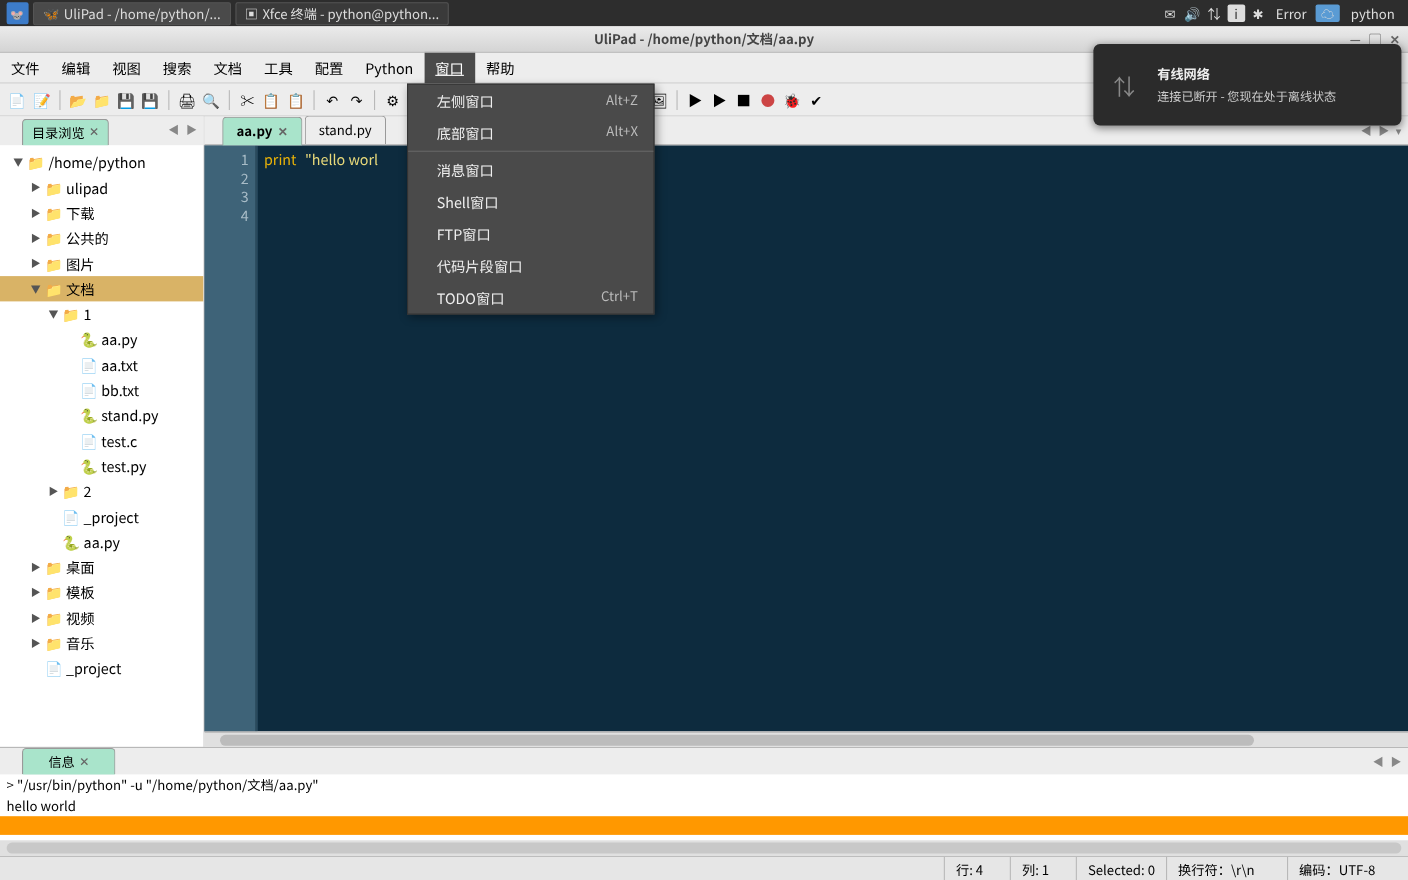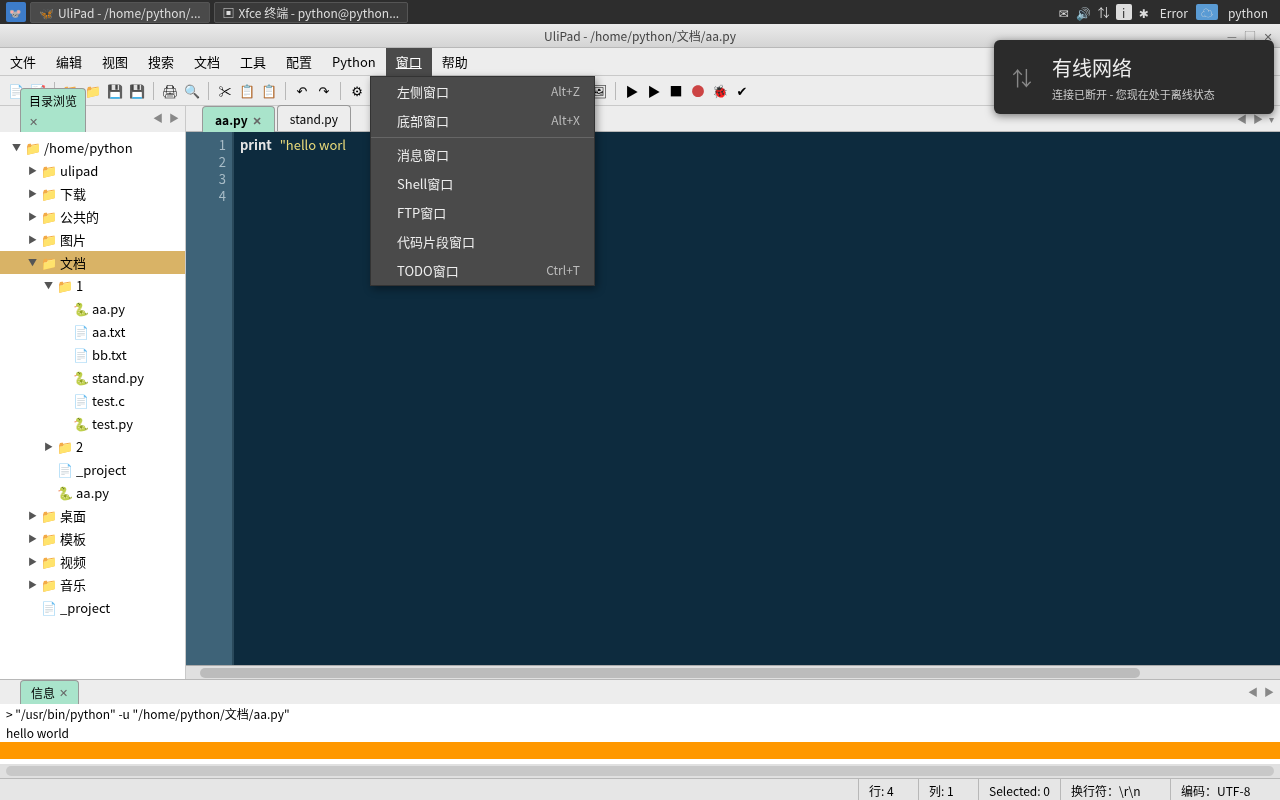--- a/index.html
+++ b/index.html
@@ -8,41 +8,41 @@
 
 .sys-panel { height: 24px; background: #2d2d2d; color: #ddd; display: flex; align-items: center; font-size: 12px; padding: 0 6px; justify-content: space-between; }
 .sys-panel .left, .sys-panel .right { display: flex; align-items: center; gap: 4px; }
 .task-btn { background: #3a3a3a; border: 1px solid #555; padding: 1px 8px; border-radius: 2px; display: flex; align-items: center; gap: 4px; cursor: pointer; }
 .task-btn.active { background: #4a4a4a; }
 .tray-icon { width: 16px; height: 16px; display: inline-flex; align-items: center; justify-content: center; font-size: 12px; cursor: pointer; }
 .xfce-logo { width: 20px; height: 20px; background: #3d7cc9; border-radius: 2px; display: flex; align-items: center; justify-content: center; font-size: 10px; color: #fff; }
 
 
 .window { display: flex; flex-direction: column; height: 776px; background: #e0e0e0; }
-.titlebar { height: 24px; background: linear-gradient(#ebebeb,#d4d4d4); display: flex; align-items: center; justify-content: center; font-size: 12px; color: #444; position: relative; border-bottom: 1px solid #b8b8b8; }
+.titlebar { height: 24px; background: linear-gradient(#ebebeb,#d4d4d4); display: flex; align-items: center; justify-content: center; font-size: 12px; color: #444; position: relative; border-bottom: 1px solid #b8b8b8; font-weight: bold; }
 .win-controls { position: absolute; right: 4px; display: flex; gap: 2px; }
 .win-btn { width: 16px; height: 14px; font-size: 11px; color: #666; cursor: pointer; display: flex; align-items: center; justify-content: center; }
 
 
 .menubar { height: 28px; background: #ededed; display: flex; align-items: center; border-bottom: 1px solid #c9c9c9; font-size: 13px; }
 .menu-item { padding: 5px 10px; cursor: pointer; }
 .menu-item.open { background: #4a4a4a; color: #fff; text-decoration: underline; }
 
 
 .toolbar { height: 30px; background: #ededed; border-bottom: 1px solid #c9c9c9; display: flex; align-items: center; padding: 0 6px; gap: 2px; }
 .tool-btn { width: 20px; height: 20px; display: flex; align-items: center; justify-content: center; font-size: 13px; cursor: pointer; }
 .tool-sep { width: 1px; height: 18px; background: #b8b8b8; margin: 0 4px; }
 
 
 .main { display: flex; flex: 1; min-height: 0; }
 
 
 .sidebar { width: 186px; background: #fff; border-right: 1px solid #c9c9c9; display: flex; flex-direction: column; }
 .side-tabs { height: 26px; background: #ededed; display: flex; align-items: flex-end; padding-left: 20px; position: relative; }
-.side-tab { background: #a9e4cb; border: 1px solid #999; border-bottom: none; border-radius: 4px 4px 0 0; padding: 3px 8px; font-size: 12px; display: flex; align-items: flex-start; gap: 4px; flex-direction: column; }
+.side-tab { background: #a9e4cb; border: 1px solid #999; border-bottom: none; border-radius: 4px 4px 0 0; padding: 3px 8px; font-size: 12px; display: flex; align-items: flex-start; gap: 4px; }
 .side-nav { position: absolute; right: 6px; top: 4px; display: flex; gap: 6px; font-size: 10px; color: #888; }
 .tree { flex: 1; overflow: auto; font-size: 13px; padding: 4px 0; }
 .tree-row { display: flex; align-items: center; padding: 2px 4px; cursor: pointer; white-space: nowrap; }
 .tree-row.selected { background: #d9b366; }
 .tree-indent { display: inline-block; }
 .tree-arrow { width: 12px; font-size: 9px; color: #555; }
 .tree-icon { width: 18px; font-size: 13px; text-align: center; margin-right: 2px; }
 .folder { color: #d9a23d; }
 .pyfile { color: #3b7dd8; }
 .txtfile { color: #666; }
@@ -50,41 +50,41 @@
 
 .editor-area { flex: 1; display: flex; flex-direction: column; background: #ededed; }
 .editor-tabs { height: 26px; display: flex; align-items: flex-end; padding-left: 16px; border-bottom: 1px solid #b8b8b8; position: relative; background: #ededed; }
 .editor-tab { border: 1px solid #999; border-bottom: none; border-radius: 4px 4px 0 0; padding: 4px 12px; font-size: 12px; margin-right: 2px; display: flex; align-items: center; gap: 5px; cursor: pointer; }
 .editor-tab.active { background: #a9e4cb; font-weight: bold; position: relative; top: 1px; }
 .editor-tab.inactive { background: #ededed; }
 .editor-nav { position: absolute; right: 6px; top: 5px; display: flex; gap: 6px; font-size: 10px; color: #888; }
 .code-wrap { flex: 1; display: flex; background: #0d2b3e; min-height: 0; }
 .gutter { width: 48px; background: #3e6378; color: #a8bcc7; font-family: "Courier New", monospace; font-size: 13px; text-align: right; padding: 4px 6px 4px 0; line-height: 17px; border-right: 2px solid #2a4a5c; }
 .code { flex: 1; font-family: "Courier New", monospace; font-size: 13px; padding: 4px 6px; line-height: 17px; color: #eee; position: relative; }
-.code .kw { color: #e5e5e5; font-weight: bold; }
+.code .kw { color: #eab308; }
 .code .str { color: #e8d97a; }
 .hscroll { height: 14px; background: #e0e0e0; border-top: 1px solid #aaa; position: relative; }
 .hscroll-thumb { position: absolute; left: 14px; top: 2px; width: 940px; height: 10px; background: #bcbcbc; border-radius: 5px; }
 
 
 .dropdown { position: absolute; left: 370px; top: 76px; width: 225px; background: #4a4a4a; color: #eee; font-size: 13px; box-shadow: 2px 3px 8px rgba(0,0,0,0.4); border: 1px solid #333; z-index: 50; }
 .dd-item { display: flex; justify-content: space-between; padding: 5px 14px 5px 26px; cursor: pointer; }
 .dd-sep { height: 1px; background: #666; margin: 2px 0; }
 .dd-short { color: #bbb; font-size: 12px; }
 
 
 .notif { position: absolute; right: 6px; top: 40px; width: 280px; height: 74px; background: #2b2b2b; color: #eee; border-radius: 6px; display: flex; align-items: center; padding: 10px; gap: 12px; z-index: 60; font-size: 12px; box-shadow: 0 2px 8px rgba(0,0,0,0.5); }
 .notif-icon { width: 36px; height: 36px; display: flex; align-items: center; justify-content: center; font-size: 20px; color: #888; }
-.notif-title { font-size: 20px; font-weight: normal; margin-bottom: 4px; }
+.notif-title { font-size: 12px; font-weight: bold; margin-bottom: 4px; }
 .notif-body { color: #ccc; font-size: 11px; }
 
 
 .bottom-panel { border-top: 1px solid #b8b8b8; background: #ededed; }
 .info-tabs { height: 24px; display: flex; align-items: flex-end; padding-left: 20px; position: relative; }
-.info-tab { background: #a9e4cb; border: 1px solid #999; border-bottom: none; border-radius: 4px 4px 0 0; padding: 3px 10px; font-size: 12px; display: flex; gap: 4px; }
+.info-tab { background: #a9e4cb; border: 1px solid #999; border-bottom: none; border-radius: 4px 4px 0 0; padding: 3px 23px; font-size: 12px; display: flex; gap: 4px; }
 .info-nav { position: absolute; right: 6px; top: 4px; display: flex; gap: 6px; font-size: 10px; color: #888; }
 .console { background: #fff; font-family: "Courier New", monospace; font-size: 12px; height: 60px; overflow: hidden; }
 .console-line { padding: 1px 6px; }
 .console-hl { background: #ff9800; height: 17px; }
 .bottom-scroll { height: 14px; background: #e0e0e0; position: relative; }
 .bottom-scroll-thumb { position: absolute; left: 6px; top: 2px; right: 6px; height: 10px; background: #c8c8c8; border-radius: 5px; }
 
 
 .statusbar { height: 22px; background: #e6e6e6; border-top: 1px solid #b8b8b8; display: flex; font-size: 12px; }
 .status-main { flex: 1; }

